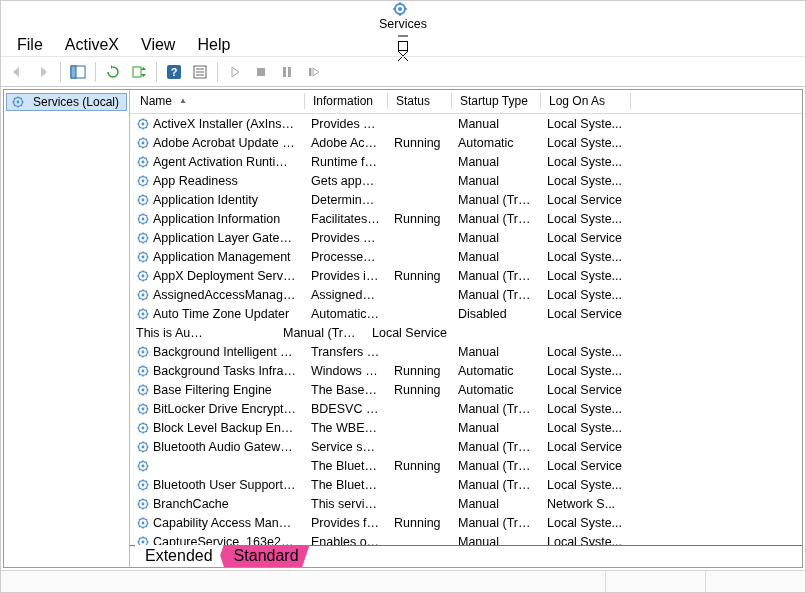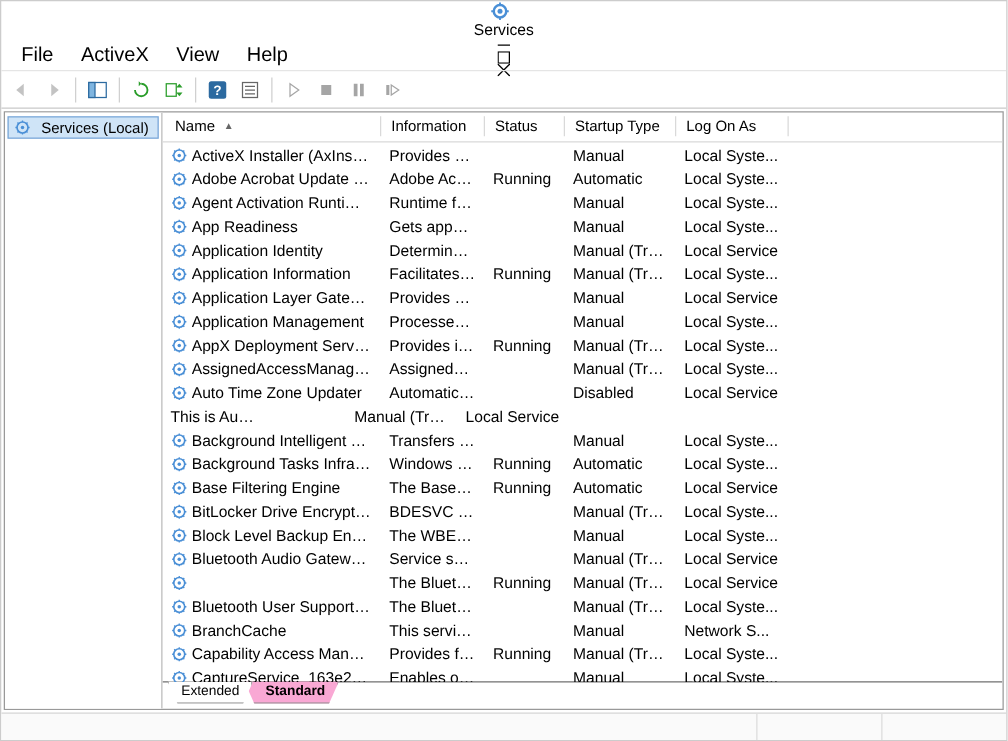--- a/index.html
+++ b/index.html
@@ -30,22 +30,22 @@
   .rows { overflow-y:auto; height: calc(100% - 24px);}
   .row { display:flex; height:19px; align-items:center; font-size:12.5px; white-space:nowrap;}
   .row .cell { overflow:hidden; text-overflow:ellipsis; padding:0 8px 0 6px;}
   .c-name { width:175px; display:flex; align-items:center; gap:3px;}
   .c-desc { width:83px;}
   .c-status { width:64px;}
   .c-startup { width:89px;}
   .c-logon { width:90px;}
   .svc-icon { width:14px; height:14px; flex:none;}
   .tabs { height:22px; display:flex; align-items:flex-start; border-top:1px solid #707070; padding-left:4px; }
-  .tab { position:relative; font-size:11px; padding:2px 10px 3px 10px; border:1px solid #8a8a8a; border-top:none; top:-1px; background:#fff; display:flex; align-items:center; margin-right:-7px; clip-path: polygon(0 0, 100% 0, calc(100% - 8px) 100%, 8px 100%); justify-content: flex-end; }
-  .tab.back { z-index:1; background:#f9a8d4; padding-left:16px;font-weight:bold; }
+  .tab { position:relative; font-size:16px; padding:2px 10px 3px 10px; border:1px solid #8a8a8a; border-top:none; top:-1px; background:#fff; display:flex; align-items:center; margin-right:-7px; clip-path: polygon(0 0, 100% 0, calc(100% - 8px) 100%, 8px 100%); justify-content: flex-end; }
+  .tab.back { z-index:1; background:#ec4899; padding-left:16px; }
   .tab.front { z-index:2; }
   .status { height:22px; border-top:1px solid #d6d6d6; background:#fafafa; display:flex;}
   .status .sseg { border-left:1px solid #dcdcdc; width:100px;}
   .svc-svg { width:14px; height:14px;}
   .name-txt { overflow:hidden; text-overflow:ellipsis; }
 </style>
 </head>
 <body>
 
 <div class="titlebar">

